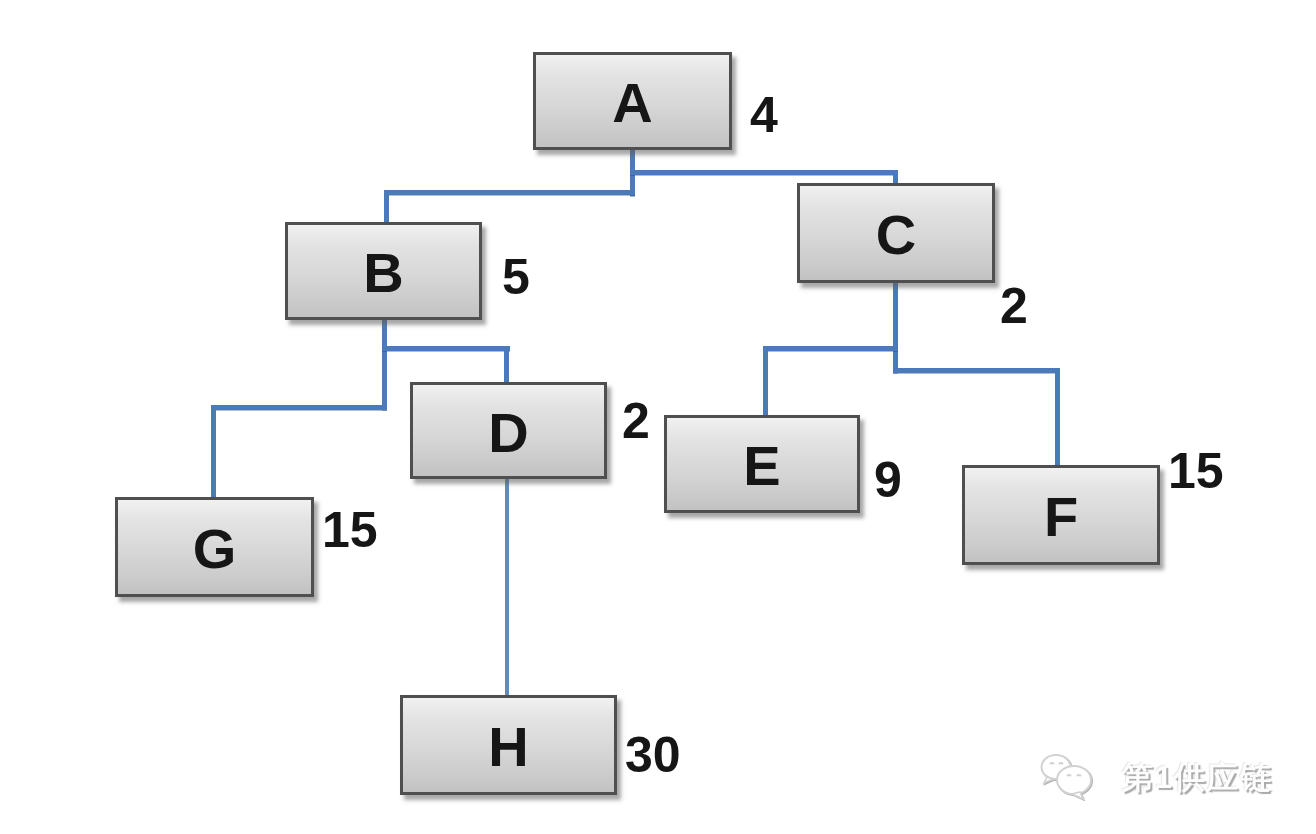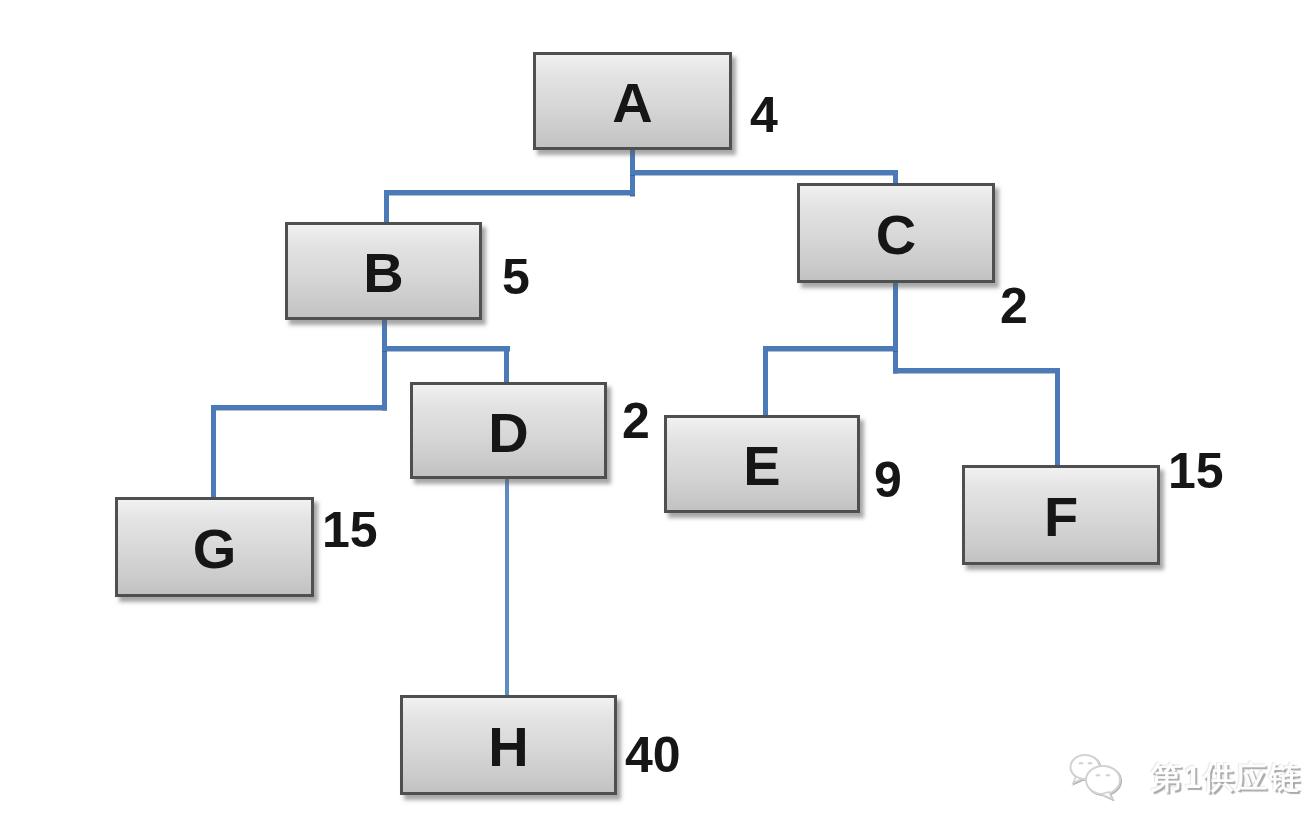--- a/index.html
+++ b/index.html
@@ -38,21 +38,21 @@
     position:absolute;
     font-size:50px;
     font-weight:bold;
     color:#161616;
     line-height:1;
     white-space:nowrap;
   }
   
   .watermark{
     position:absolute;
-    right:14px;bottom:30px;
+    right:43px;bottom:30px;
     display:flex;align-items:center;gap:24px;text-align:center;
   }
   .watermark .wm-text{
     font-size:31px;
     font-weight:bold;
     color:#fdfdfd;
     letter-spacing:2px;
     text-shadow:2px 2px 1px #aaaaaa, -1px -1px 1px #e8e8e8;
     white-space:nowrap;
   }
@@ -114,21 +114,21 @@
     <span class="letter">H</span>
   </div>
 
   <span class="qty" style="left:750px;top:90px;">4</span>
   <span class="qty" style="left:502px;top:252px;">5</span>
   <span class="qty" style="left:1000px;top:281px;">2</span>
   <span class="qty" style="left:622px;top:396px;">2</span>
   <span class="qty" style="left:874px;top:455px;">9</span>
   <span class="qty" style="left:1168px;top:446px;">15</span>
   <span class="qty" style="left:322px;top:505px;">15</span>
-  <span class="qty" style="left:625px;top:730px;">40</span>
+  <span class="qty" style="left:625px;top:730px;">30</span>
 
   <div class="watermark">
     <span>
       <svg width="62" height="48" viewBox="0 0 62 48" fill="none">
 
         <ellipse cx="20" cy="15" rx="14.5" ry="12" stroke="#d2d2d2" stroke-width="2" fill="#ffffff"></ellipse>
         <path d="M11 25 L8 31 L17 27 Z" fill="#ffffff" stroke="#d2d2d2" stroke-width="1.6"></path>
         <path d="M14 12 q2 -2 4 0" stroke="#d2d2d2" stroke-width="2" fill="none"></path>
         <path d="M23 12 q2 -2 4 0" stroke="#d2d2d2" stroke-width="2" fill="none"></path>
 

